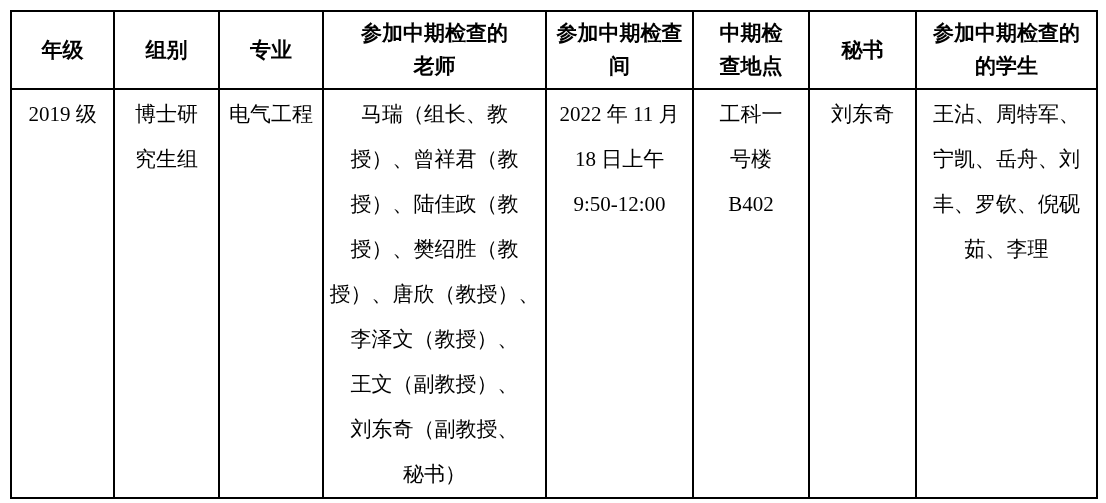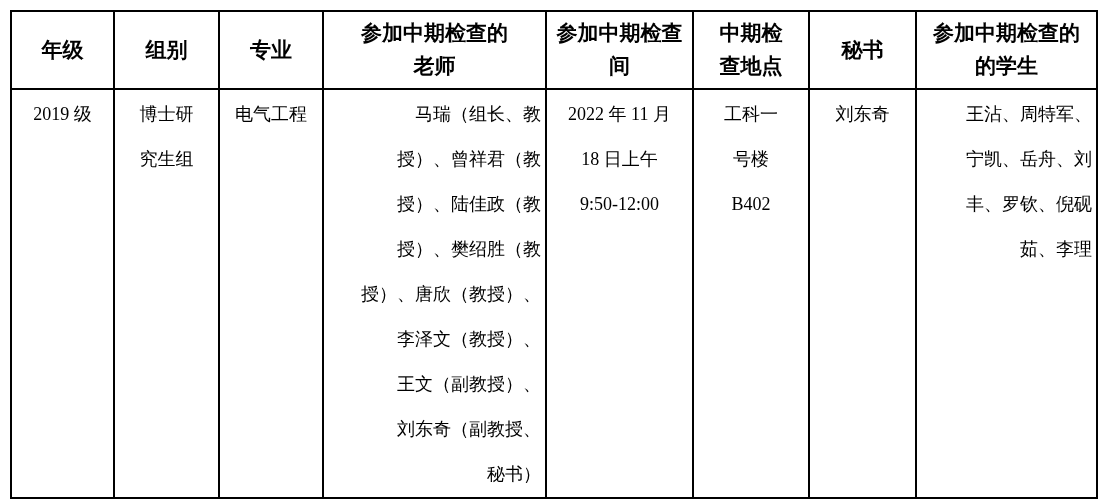--- a/index.html
+++ b/index.html
@@ -36,28 +36,28 @@
     font-size: 21px;
     font-weight: bold;
     line-height: 33px;
     text-align: center;
     vertical-align: middle;
     white-space: pre-line;
     padding: 0 2px;
   }
   table.midterm-table td {
     height: 403px;
-    font-size: 18px;
+    font-size: 21px;
     line-height: 45px;
     vertical-align: top;
     white-space: pre-line;
     padding: 2px 4px 0 4px;
   }
   td.cell-center { text-align: center; }
-  td.cell-left   { text-align: right; padding-left: 7px; padding-right: 5px; }
+  td.cell-left   { text-align: center; padding-left: 7px; padding-right: 5px; }
 </style>
 </head>
 <body>
 
 <div class="doc-page">
   <table class="midterm-table">
     <colgroup>
       <col style="width:103px">
       <col style="width:105px">
       <col style="width:104px">

